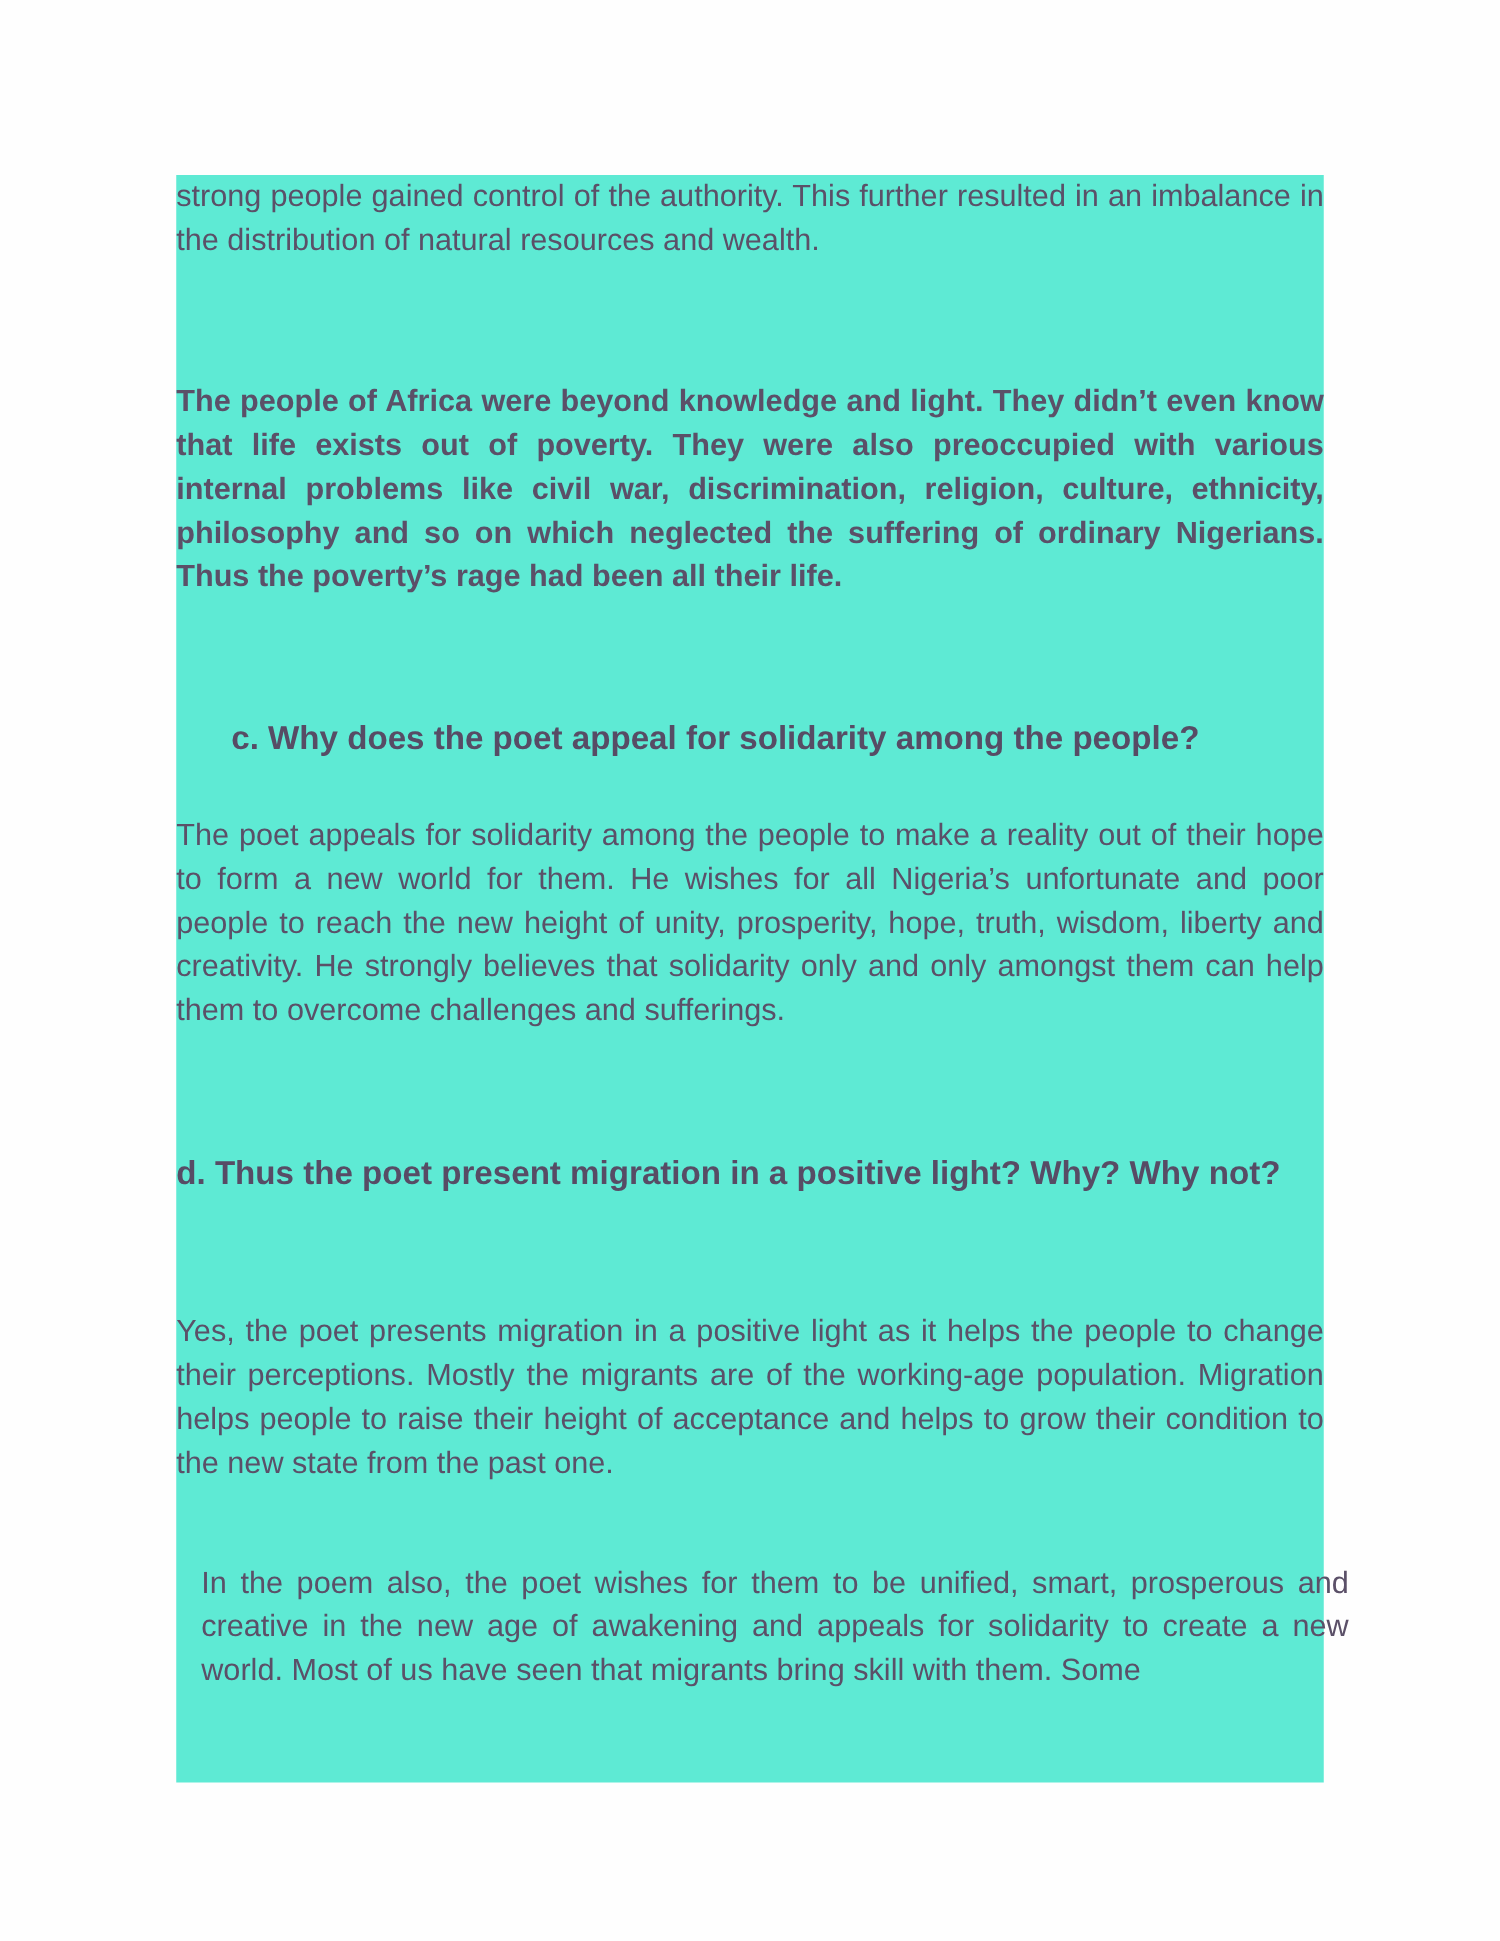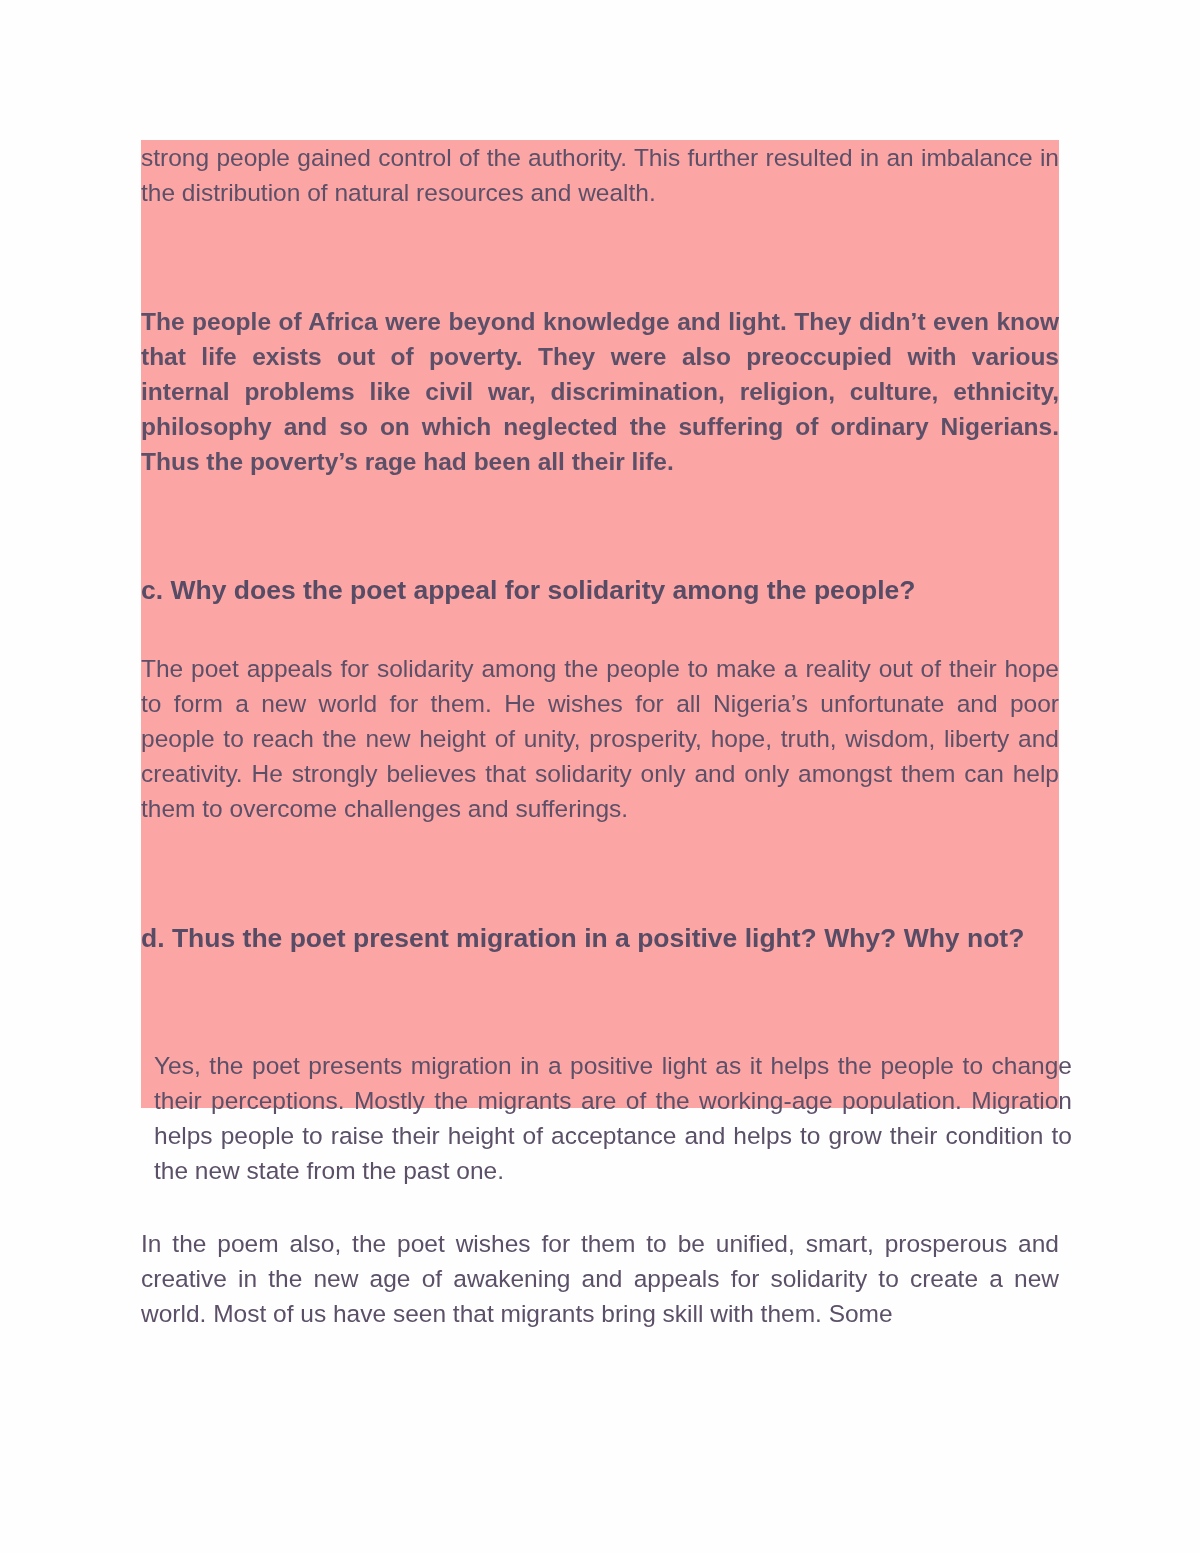--- a/index.html
+++ b/index.html
@@ -10,22 +10,22 @@
     position: relative;
     overflow: hidden;
     font-family: "Liberation Sans", sans-serif;
     color: #5b5068;
   }
   .content {
     position: absolute;
     left: 141px;
     top: 140px;
     width: 918px;
-    height: 968px;
-    background: #fca5a5;
+    height: 1286px;
+    background: #5eead4;
   }
   .p {
     position: absolute;
     left: 0;
     width: 918px;
     font-size: 24.5px;
     line-height: 35px;
     text-align: justify;
     text-align-last: left;
     margin: 0;
@@ -43,19 +43,19 @@
     color: #574c65;
   }
 </style>
 </head>
 <body>
 
 <div class="content">
   <p class="p" style="top:0px;">strong people gained control of the authority. This further resulted in an imbalance in the distribution of natural resources and wealth.</p>
   <p class="p" style="top:164px;font-weight:bold;">The people of Africa were beyond knowledge and light. They didn’t even know that life exists out of poverty. They were also preoccupied with various internal problems like civil war, discrimination, religion, culture, ethnicity, philosophy and so on which neglected the suffering of ordinary Nigerians. Thus the poverty’s rage had been all their life.</p>
 
-  <h2 class="h" style="top:426px;">c. Why does the poet appeal for solidarity among the people?</h2>
+  <h2 class="h" style="top:426px;padding-left:44px;">c. Why does the poet appeal for solidarity among the people?</h2>
   <p class="p" style="top:511px;">The poet appeals for solidarity among the people to make a reality out of their hope to form a new world for them. He wishes for all Nigeria’s unfortunate and poor people to reach the new height of unity, prosperity, hope, truth, wisdom, liberty and creativity. He strongly believes that solidarity only and only amongst them can help them to overcome challenges and sufferings.</p>
 
   <h2 class="h" style="top:774px;">d. Thus the poet present migration in a positive light? Why? Why not?</h2>
-  <p class="p" style="top:908px;padding-left:13px;">Yes, the poet presents migration in a positive light as it helps the people to change their perceptions. Mostly the migrants are of the working-age population. Migration helps people to raise their height of acceptance and helps to grow their condition to the new state from the past one.</p>
-  <p class="p" style="top:1086px;">In the poem also, the poet wishes for them to be unified, smart, prosperous and creative in the new age of awakening and appeals for solidarity to create a new world. Most of us have seen that migrants bring skill with them. Some</p>
+  <p class="p" style="top:908px;">Yes, the poet presents migration in a positive light as it helps the people to change their perceptions. Mostly the migrants are of the working-age population. Migration helps people to raise their height of acceptance and helps to grow their condition to the new state from the past one.</p>
+  <p class="p" style="top:1109px;padding-left:20px;">In the poem also, the poet wishes for them to be unified, smart, prosperous and creative in the new age of awakening and appeals for solidarity to create a new world. Most of us have seen that migrants bring skill with them. Some</p>
 </div>
 
 </body></html>

